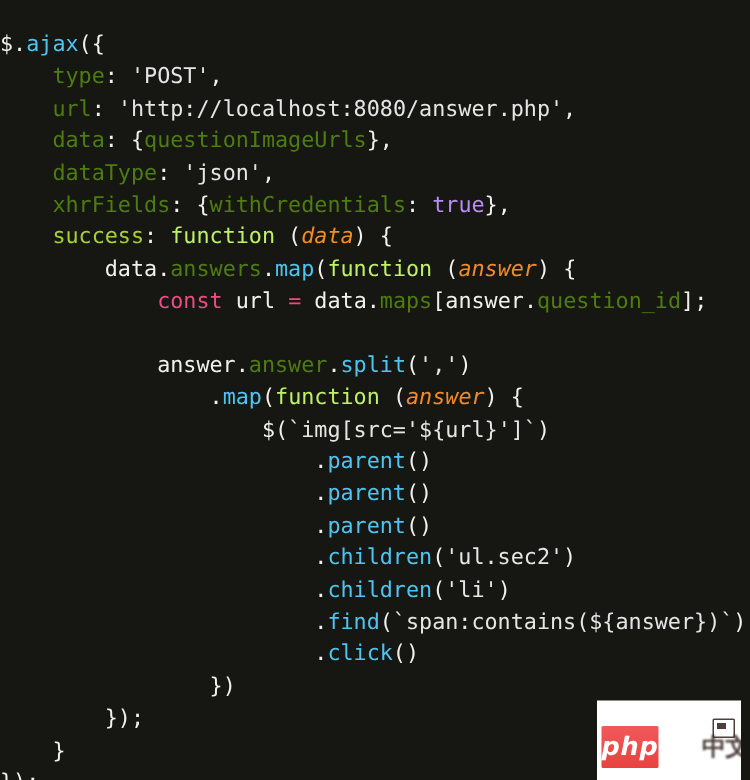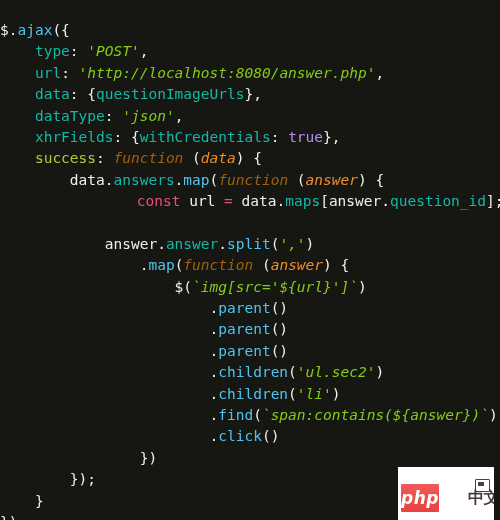--- a/index.html
+++ b/index.html
@@ -27,27 +27,27 @@
     color: #f2f2f0;
     letter-spacing: 0px;
   }
   .ln {
     display: block;
     height: 21.4px;
     white-space: pre;
   }
   
   .pun  { color: #f0f0ec; }
-  .prop { color: #14b8a6; }
-  .str  { color: #84cc16; font-style: italic; }
+  .prop { color: #4d7c0f; }
+  .str  { color: #e5e5e5; }
   .kw   { color: #b98cf5; margin-top: 48px; }
-  .const{ color: #ea4c84; margin-left: 32px; }
+  .const{ color: #ea4c84; }
   .op   { color: #ea4c84; }
   .succ { color: #a9cf38; margin-top: 16px; }
-  .fn   { color: #a16207; font-style: italic; }
+  .fn   { color: #bef264; }
   .par  { color: #f28c28; font-style: italic; }
   .meth { color: #4ec5f1; }
   .plain{ color: #f0f0ec; }
   .dollar { color: #f0f0ec; }
 
   
   #watermark {
     position: absolute;
     left: 398px;
     top: 467px;

